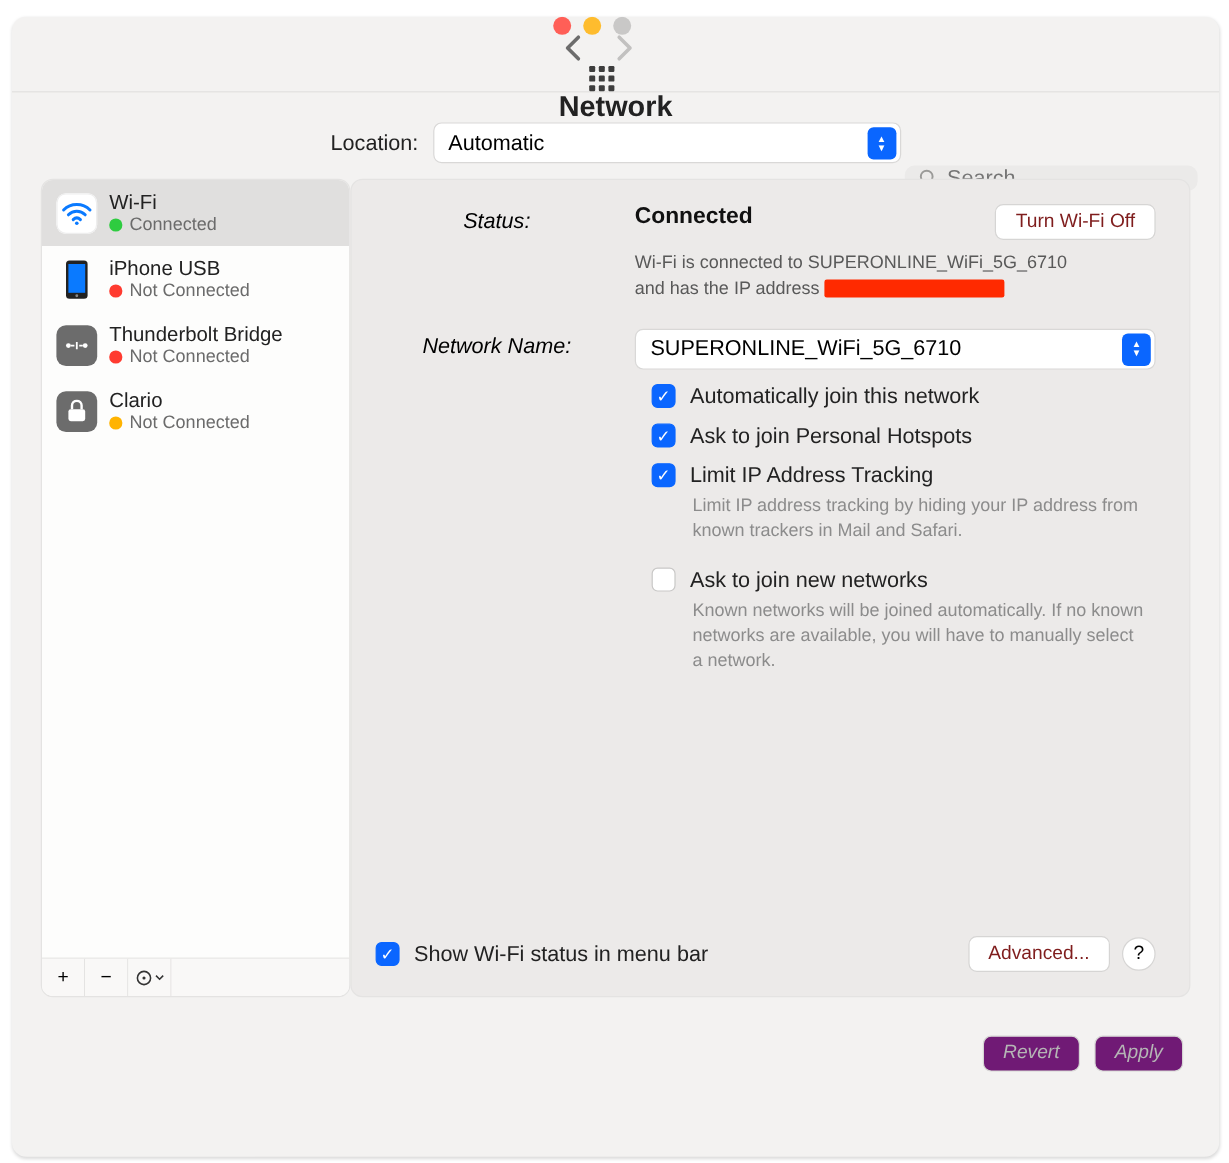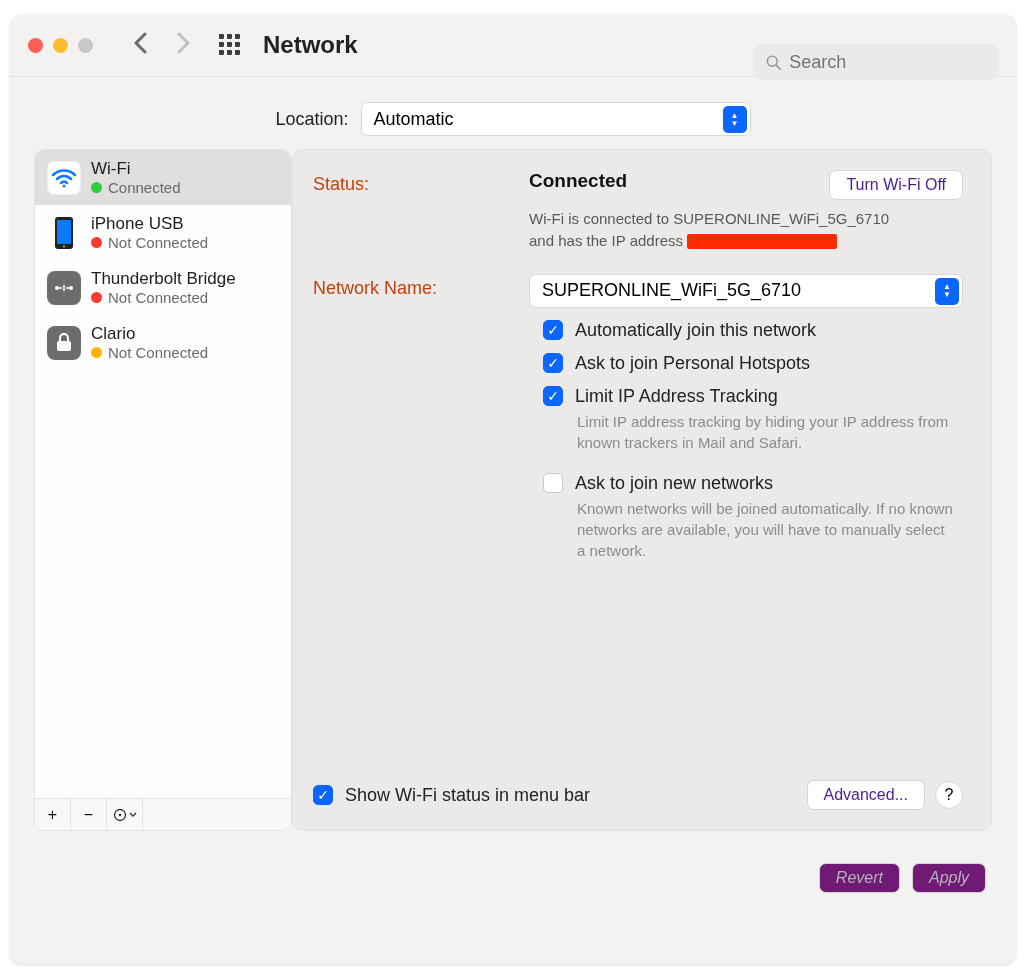--- a/index.html
+++ b/index.html
@@ -2,21 +2,21 @@
 <html><head>
 <meta charset="utf-8">
 <style>
 * { box-sizing: border-box; margin: 0; padding: 0; font-family: -apple-system, "Helvetica Neue", Arial, sans-serif; }
 html, body { width: 1024px; height: 969px; background: #ffffff; }
 .window {
   position: absolute; left: 10px; top: 14px; width: 1006px; height: 950px;
   background: #f3f2f1; border-radius: 12px; overflow: hidden;
   box-shadow: 0 1px 3px rgba(0,0,0,0.15);
 }
-.titlebar { display: flex; align-items: center; height: 62px; padding: 0 18px; }
+.titlebar { display: flex; align-items: center; height: 62px; padding: 0 18px; flex-direction: column; }
 .traffic { display: flex; gap: 10px; margin-right: 40px; }
 .traffic .dot { width: 15px; height: 15px; border-radius: 50%; }
 .dot.red { background: #ff5f57; }
 .dot.yellow { background: #febc2e; }
 .dot.green { background: #c9c8c7; } 
 .navbtns { display: flex; gap: 30px; margin-right: 28px; color: #6c6c6c; }
 .chev { font-size: 26px; line-height: 1; cursor: default; }
 .gridicon { width: 22px; height: 22px; display: grid; grid-template-columns: repeat(3,5px); grid-template-rows: repeat(3,5px); gap: 3px; margin-right: 22px; }
 .gridicon span { background: #3d3d3d; border-radius: 1px; }
 .title { font-size: 24px; font-weight: 700; color: #222; }
@@ -38,24 +38,24 @@
 .svc .status { font-size: 15px; color: #6b6b6b; display: flex; align-items: center; gap: 6px; }
 .statusdot { width: 11px; height: 11px; border-radius: 50%; }
 .statusdot.green { background: #2ecc40; }
 .statusdot.red { background: #ff3b30; }
 .statusdot.orange { background: #ffb300; }
 .sidebar .filler { flex: 1; }
 .sidebar .footer { display: flex; border-top: 1px solid #e4e3e2; height: 32px; }
 .sidebar .footer button { width: 36px; border: none; border-right: 1px solid #e4e3e2; background: #f9f8f7; font-size: 16px; cursor: pointer; display:flex; align-items:center; justify-content:center; }
 .detail { flex: 1; background: #eceae9; border: 1px solid #e4e3e2; border-radius: 10px; padding: 20px 28px 20px 20px; position: relative; }
 .frow { display: flex; margin-bottom: 8px; }
-.flabel { width: 216px; text-align: left; padding-right: 14px; font-size: 18px; color: #c2410c; padding-top: 4px; }
+.flabel { width: 216px; text-align: center; padding-right: 14px; font-size: 18px; color: #000000; padding-top: 4px; font-style: italic; }
 .fval { flex: 1; }
 .statusval { font-size: 19px; font-weight: 700; color: #111; }
-.btn { background: #fff; border: 1px solid #d6d5d4; border-radius: 7px; padding: 5px 16px; font-size: 16px; cursor: pointer; color: #4c1d95; }
+.btn { background: #fff; border: 1px solid #d6d5d4; border-radius: 7px; padding: 5px 16px; font-size: 16px; cursor: pointer; color: #7f1d1d; }
 .desc { font-size: 15px; color: #595959; line-height: 1.45; max-width: 380px; }
 .redact { display: inline-block; width: 150px; height: 15px; background: #ff2a00; vertical-align: middle; border-radius: 2px; }
 .networkselect { min-width: 362px; }
 .checkrow { display: flex; align-items: flex-start; gap: 12px; margin-top: 12px; margin-left: 230px; }
 .checkbox { width: 20px; height: 20px; border-radius: 5px; flex: none; border: 1px solid #c9c8c7; background: #fff; display: flex; align-items: center; justify-content: center; color: #fff; font-size: 14px; }
 .checkbox.checked { background: #0a66ff; border-color: #0a66ff; }
 .checklabel { font-size: 18px; color: #222; }
 .subdesc { margin-left: 264px; margin-top: 4px; font-size: 15px; color: #8c8c8c; max-width: 380px; line-height: 1.4; }
 .bottomrow { position: absolute; bottom: 20px; left: 20px; right: 28px; display: flex; align-items: center; }
 .helpbtn { width: 28px; height: 28px; border-radius: 50%; border: 1px solid #d6d5d4; background: #fff; font-size: 16px; display: flex; align-items: center; justify-content: center; margin-left: 10px; cursor: pointer; }

